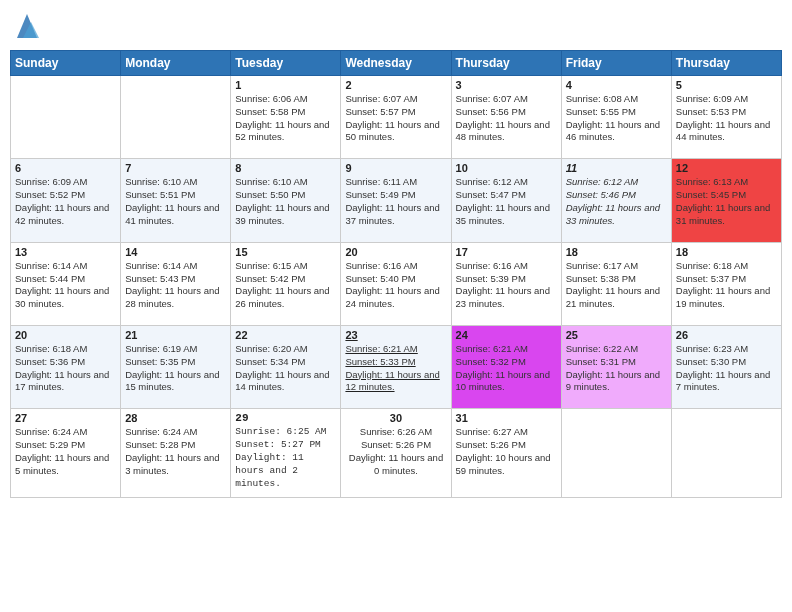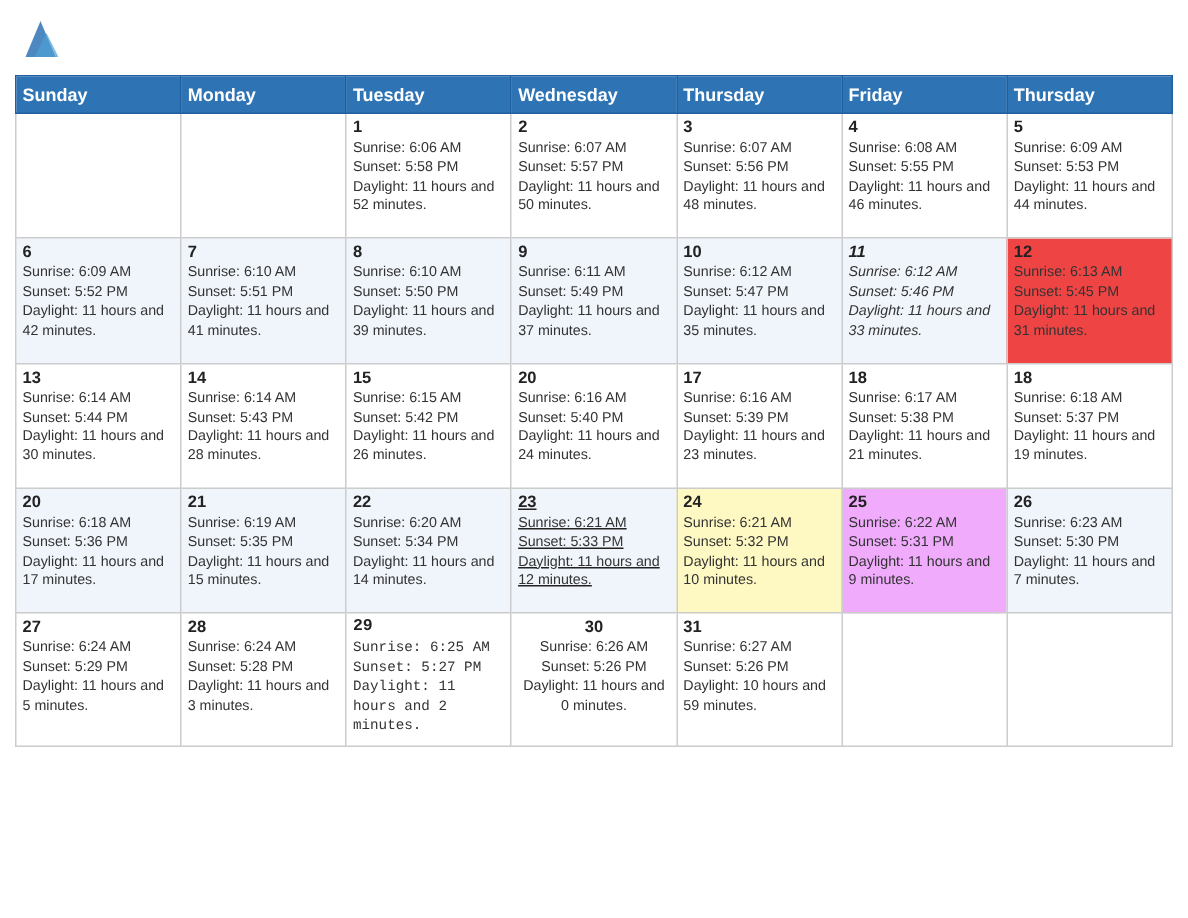--- a/index.html
+++ b/index.html
@@ -216,21 +216,21 @@
             <div class="cell-text">Sunrise: 6:19 AM<br>Sunset: 5:35 PM<br>Daylight: 11 hours and 15 minutes.</div>
           </td>
           <td style="background-color: rgb(240, 245, 251);">
             <span class="day-num">22</span>
             <div class="cell-text">Sunrise: 6:20 AM<br>Sunset: 5:34 PM<br>Daylight: 11 hours and 14 minutes.</div>
           </td>
           <td style="background-color: rgb(240, 245, 251); text-decoration: underline;">
             <span class="day-num">23</span>
             <div class="cell-text">Sunrise: 6:21 AM<br>Sunset: 5:33 PM<br>Daylight: 11 hours and 12 minutes.</div>
           </td>
-          <td style="background-color: #fef9c3;">
+          <td style="background-color: #d946ef;">
             <span class="day-num">24</span>
             <div class="cell-text">Sunrise: 6:21 AM<br>Sunset: 5:32 PM<br>Daylight: 11 hours and 10 minutes.</div>
           </td>
           <td style="background-color: #f0abfc;">
             <span class="day-num">25</span>
             <div class="cell-text">Sunrise: 6:22 AM<br>Sunset: 5:31 PM<br>Daylight: 11 hours and 9 minutes.</div>
           </td>
           <td style="background-color: rgb(240, 245, 251);">
             <span class="day-num">26</span>
             <div class="cell-text">Sunrise: 6:23 AM<br>Sunset: 5:30 PM<br>Daylight: 11 hours and 7 minutes.</div>

